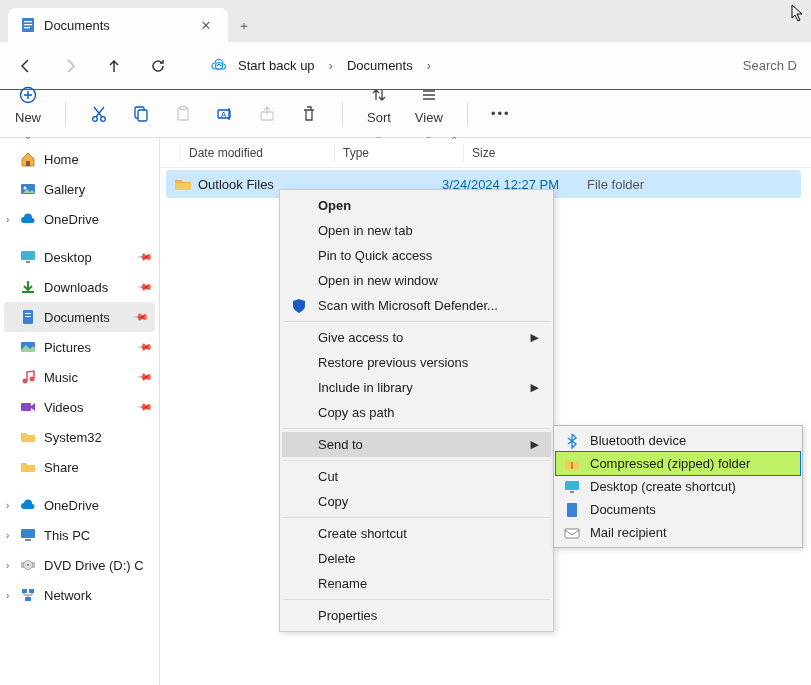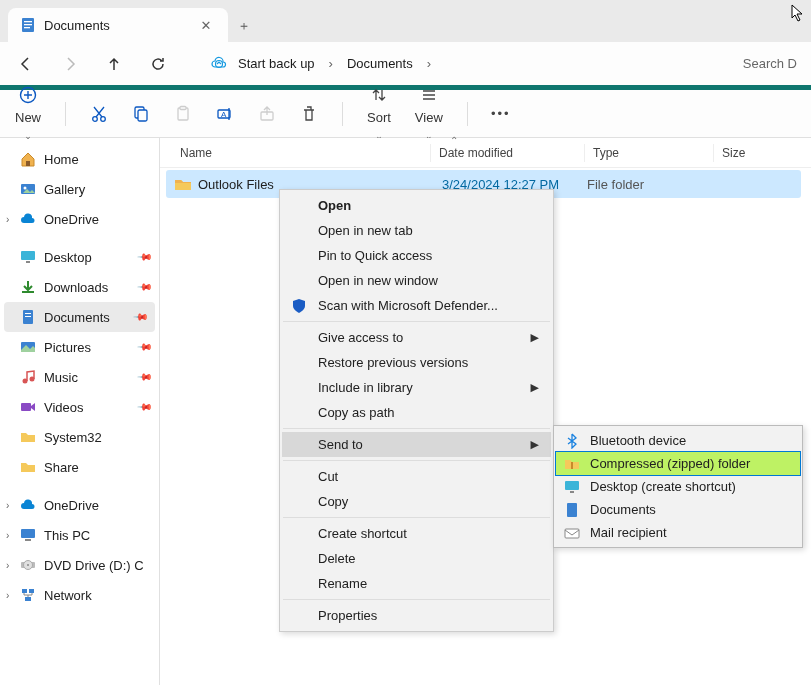--- a/index.html
+++ b/index.html
@@ -5,21 +5,21 @@
 * { margin: 0; padding: 0; box-sizing: border-box; font-family: "Segoe UI", Arial, sans-serif; }
 body { width: 811px; height: 685px; background: #f5f5f5; overflow: hidden; position: relative; font-size: 13px; color: #212121; }
 
 .titlebar { height: 42px; background: #eaeaea; display: flex; align-items: flex-end; }
 .tab { display: flex; align-items: center; background: #fdfdfd; height: 34px; border-radius: 8px 8px 0 0; padding: 0 12px; margin-left: 8px; min-width: 220px; gap: 8px; }
 .tab-icon { width: 16px; height: 16px; display: flex; align-items: center; justify-content: center; }
 .tab-title { flex: 1; }
 .tab-close { width: 20px; height: 20px; display: flex; align-items: center; justify-content: center; color: #666; }
 .new-tab { width: 32px; height: 32px; display: flex; align-items: center; justify-content: center; color: #555; }
 
-.navbar { height: 48px; background: #fdfdfd; display: flex; align-items: center; padding: 0 14px; gap: 20px; border-bottom: 5px solid #0f766e; }
+.navbar { height: 48px; background: #fdfdfd; display: flex; align-items: center; padding: 0 14px; gap: 20px; border-bottom: 1px solid #0f766e; }
 .nav-btn { width: 24px; color: #555; display: flex; align-items: center; justify-content: center; }
 .nav-btn.disabled { color: #bbb; }
 .breadcrumb { display: flex; align-items: center; gap: 10px; margin-left: 20px; flex: 1; }
 .bc-icon { color: #0078d4; }
 .bc-item { color: #1a1a1a; }
 .bc-sep { color: #666; margin: 0 4px; }
 .search { color: #666; }
 
 .toolbar { height: 48px; background: #fdfdfd; display: flex; align-items: center; padding: 0 15px; gap: 24px; border-bottom: 1px solid #e0e0e0; }
 .tool-btn { display: flex; align-items: center; gap: 6px; color: #0a57c1; flex-direction: column; }
@@ -348,21 +348,20 @@
             <path d="M4 6 V8 H12 V6 M8 8 V10" stroke="#888" fill="none"></path>
           </svg>
         </span>
         <span>Network</span>
       </div>
   </div>
 
   <div class="content">
     <div class="columns">
       <span class="col-sort">⌃</span>
-      <span class="col-name">Name</span>
       <span class="col-border"></span>
       <span class="col-date">Date modified</span>
       <span class="col-border"></span>
       <span class="col-type">Type</span>
       <span class="col-border"></span>
       <span class="col-size">Size</span>
     </div>
     <div class="file-row selected">
       <span class="ic">
           <svg width="18" height="18" viewBox="0 0 18 18">

